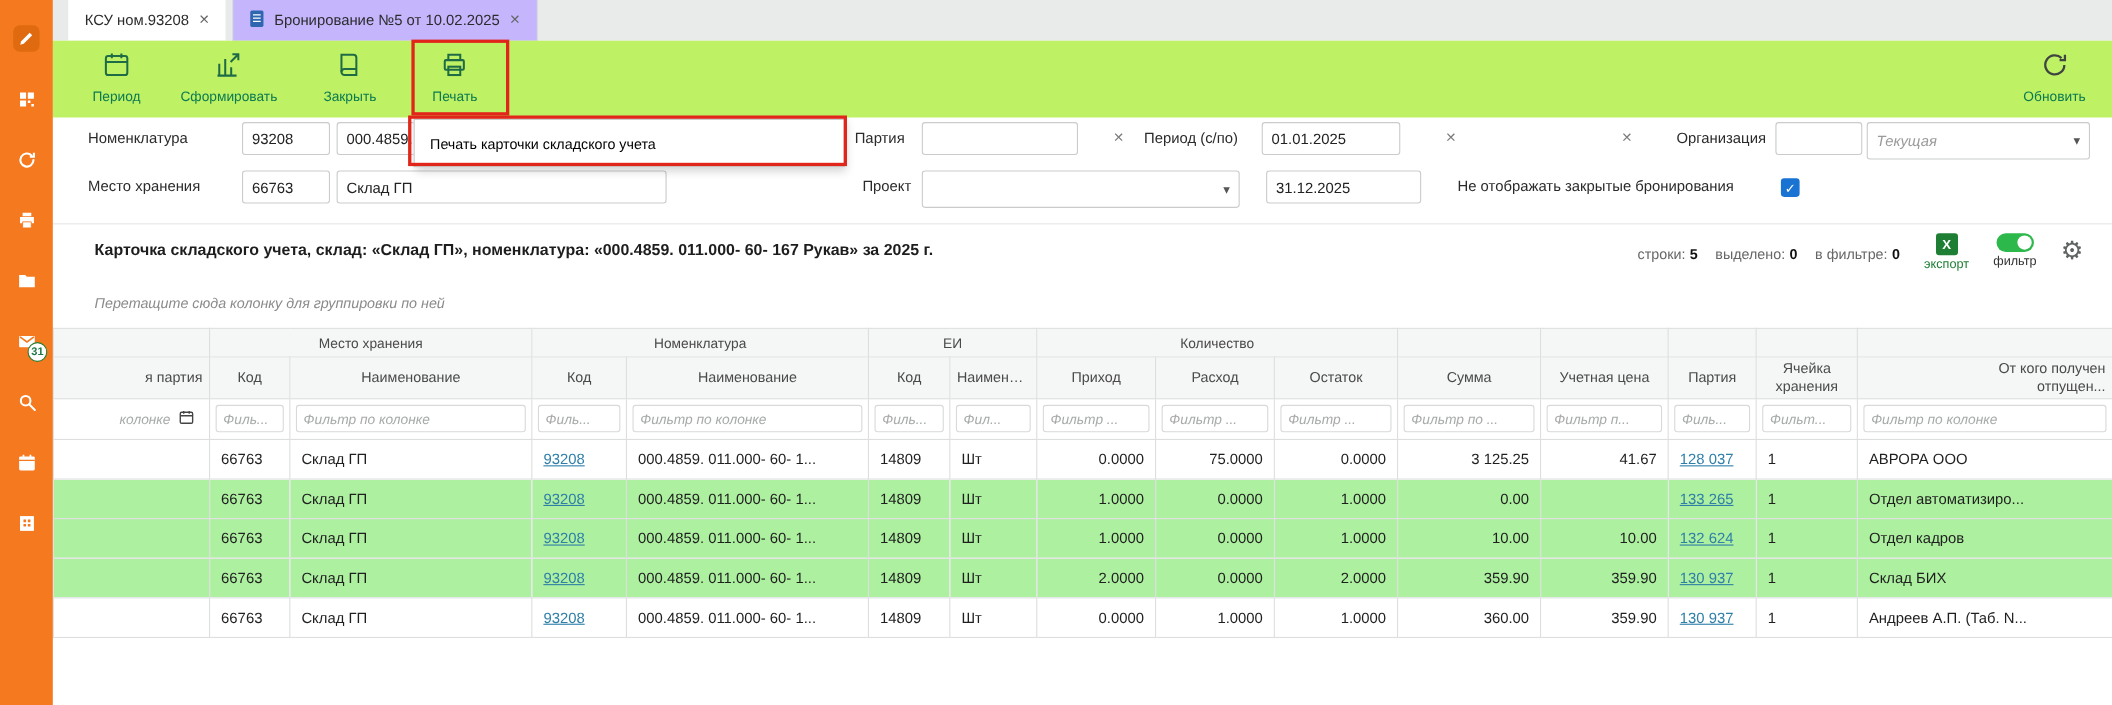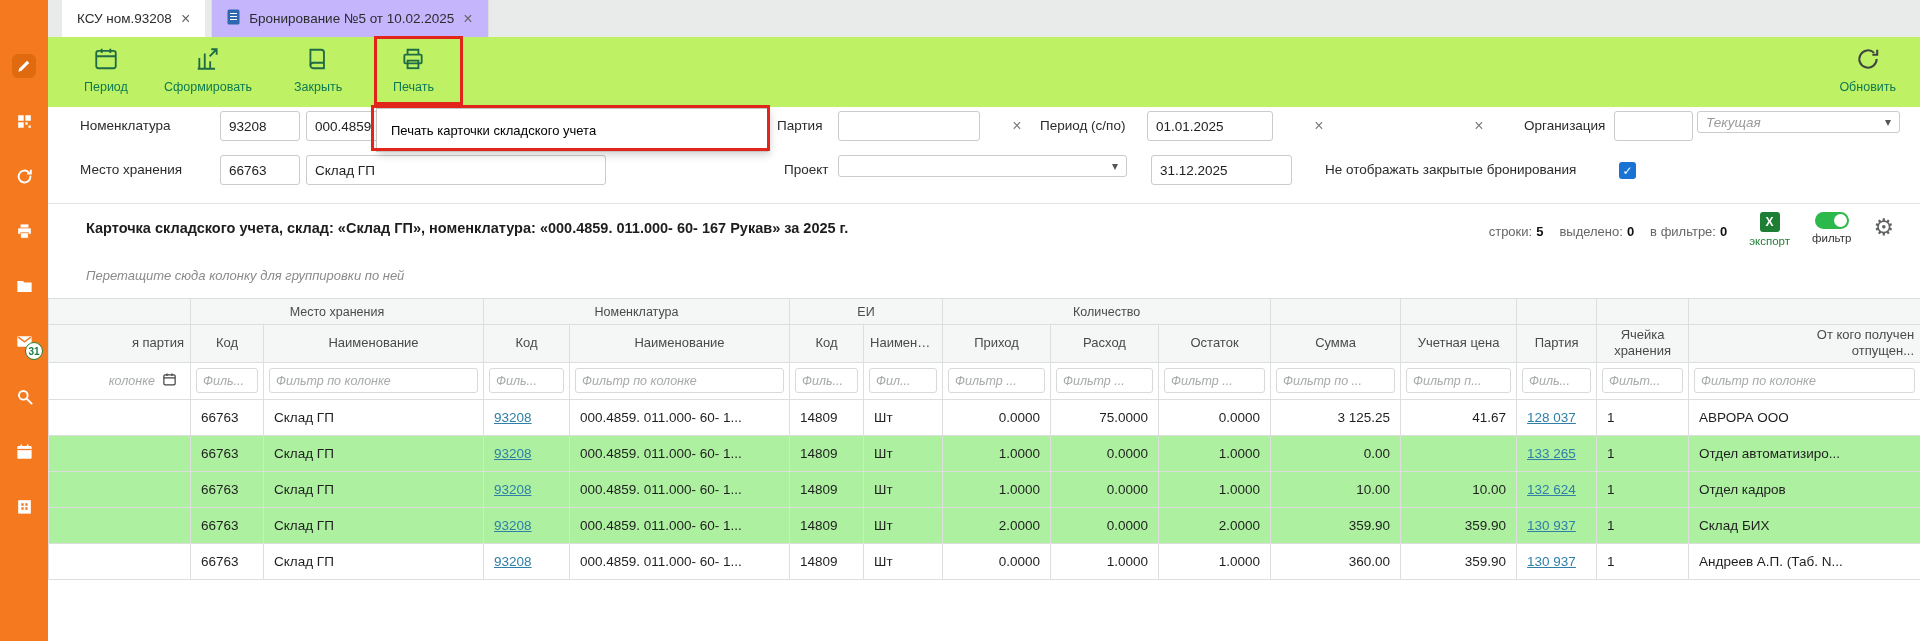--- a/index.html
+++ b/index.html
@@ -2,21 +2,21 @@
 <html><head>
 <meta charset="utf-8">
 <style>
   * { box-sizing: border-box; margin: 0; padding: 0; }
   html,body { width:1920px; height:641px; overflow:hidden; background:#fff;
     font-family:"Liberation Sans","DejaVu Sans",sans-serif; }
   body { position:relative; }
 
   
   .sidebar { position:absolute; left:0; top:0; width:48px; height:641px; background:#f4791f;
-    display:flex; flex-direction:column; align-items:center; padding-top:54px; gap:31px; z-index:5; }
+    display:flex; flex-direction:column; align-items:center; padding-top:23px; gap:31px; z-index:5; }
   .sb-icon { width:24px; height:24px; display:flex; align-items:center; justify-content:center;
     position:relative; cursor:pointer; }
   .sb-icon.first { background:#e06a10; border-radius:6px; }
   .badge { position:absolute; right:-7px; bottom:-7px; width:18px; height:18px; border-radius:50%;
     background:#fff; border:1px solid #2e7d32; color:#1b7a43; font-size:10px; font-weight:bold;
     display:flex; align-items:center; justify-content:center; }
 
   
   .main { position:absolute; left:48px; top:0; width:1872px; height:641px; }
 
@@ -30,21 +30,21 @@
   .toolbar { position:absolute; left:0; top:37px; width:100%; height:70px; background:#bef264; }
   .tbtn { position:absolute; top:9px; display:flex; flex-direction:column; align-items:center; gap:4px; cursor:pointer; }
   .tlabel { font-size:12.5px; color:#0d7a52; }
 
   
   .filters { position:absolute; left:0; top:107px; width:100%; height:96px; background:#fff; }
   .flabel { position:absolute; height:30px; line-height:30px; font-size:13.5px; color:#2b2b2b; white-space:nowrap; }
   .fin { position:absolute; height:30px; border:1px solid #c9cccb; border-radius:3px; padding:0 8px;
     font-size:13.5px; color:#222; background:#fff; font-family:inherit; }
   .fin::placeholder { color:#9aa0a6; font-style:italic; }
-  .fsel { position:absolute; height:22px; border:1px solid #c9cccb; border-radius:3px; background:#fff;
+  .fsel { position:absolute; height:34px; border:1px solid #c9cccb; border-radius:3px; background:#fff;
     display:flex; align-items:center; padding:0 8px; cursor:pointer; }
   .fsel .ph { font-size:13.5px; font-style:italic; color:#9a9a9a; }
   .fsel .chev { margin-left:auto; color:#555; font-size:12px; }
   .clear { position:absolute; width:18px; height:30px; line-height:30px; text-align:center; color:#7c7c7c;
     font-size:16px; cursor:pointer; }
   .cbx { position:absolute; width:17px; height:17px; background:#1873d3; border-radius:3px; color:#fff;
     font-size:12px; display:flex; align-items:center; justify-content:center; cursor:pointer; }
 
   
   .panel { position:absolute; left:0; top:203px; width:100%; height:438px; background:#fff;

